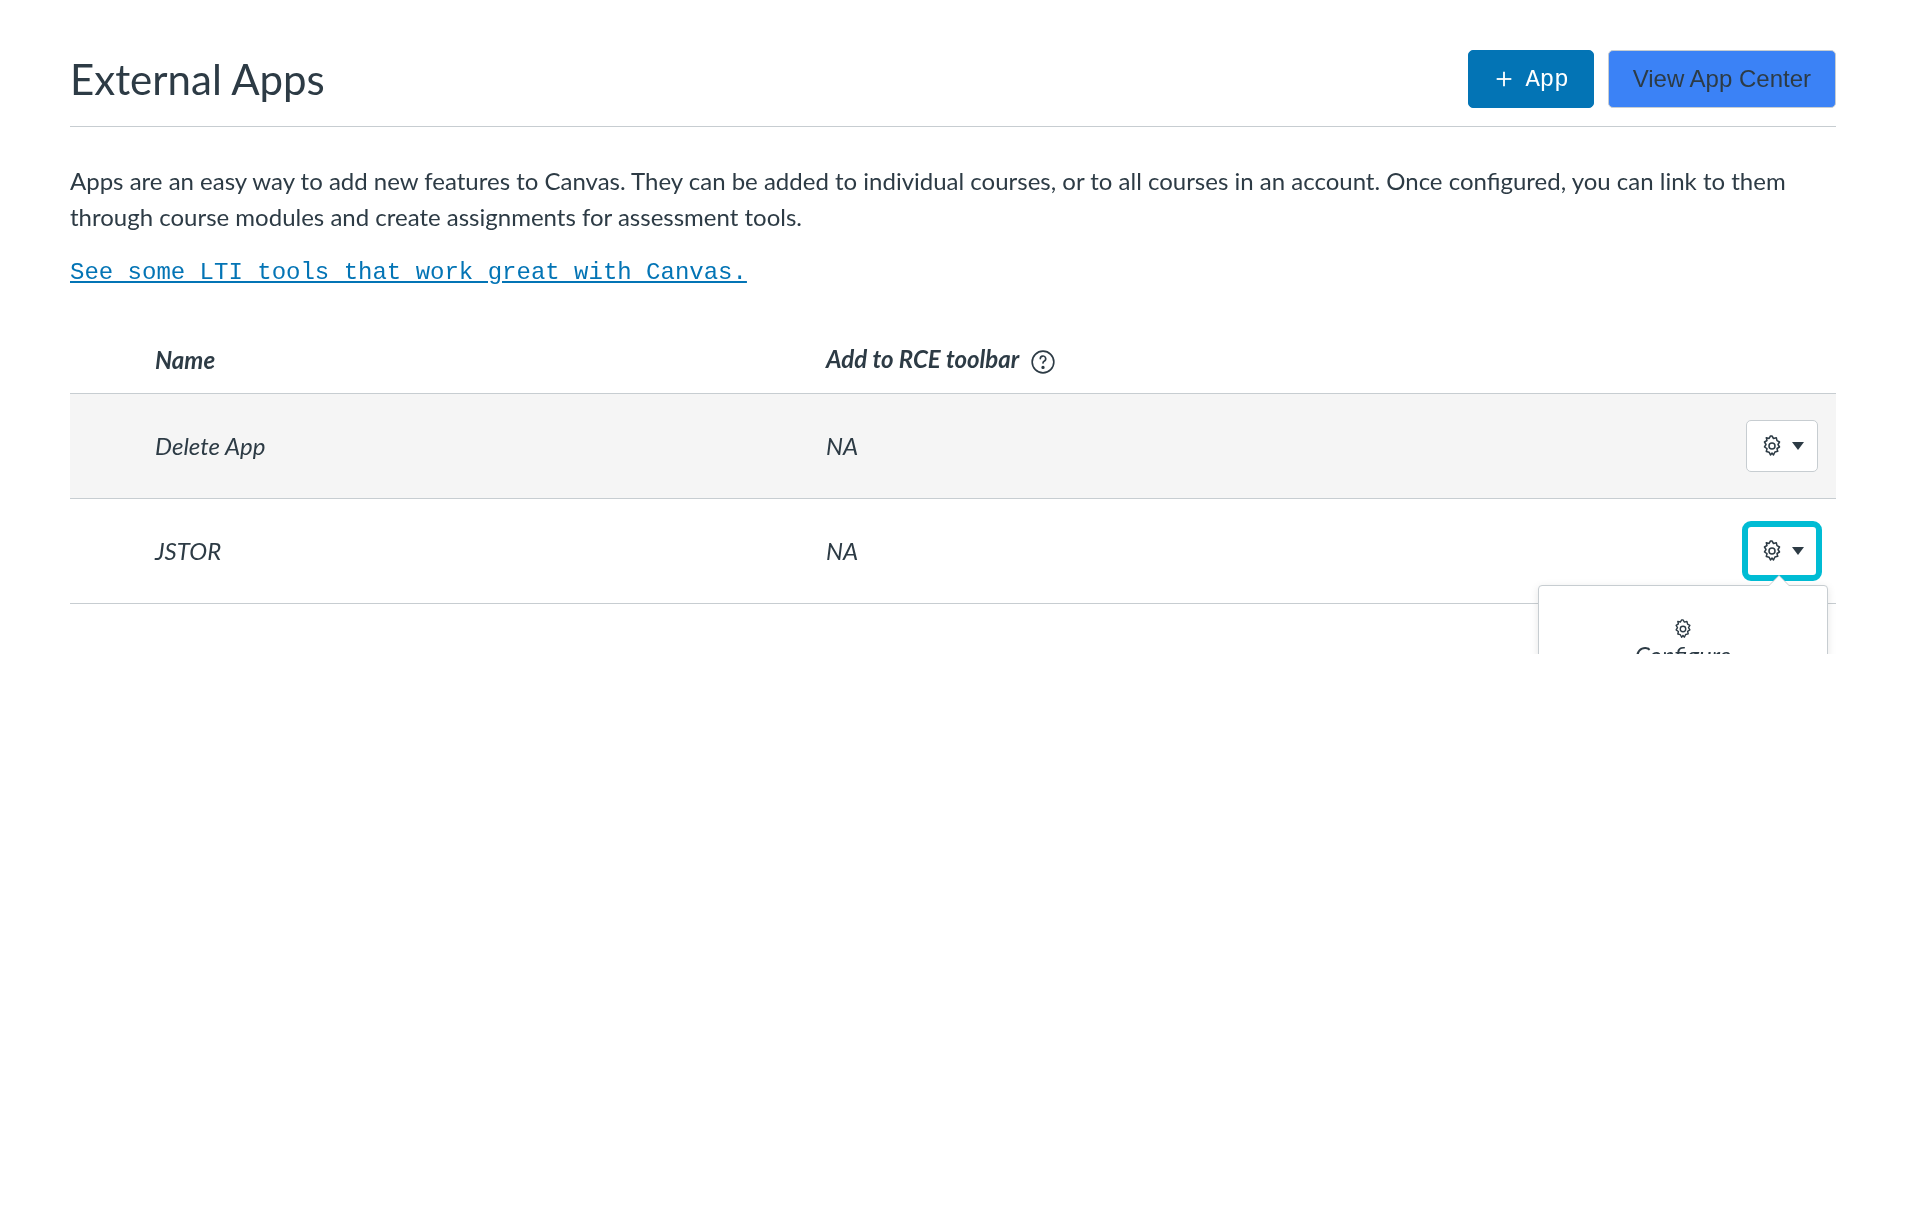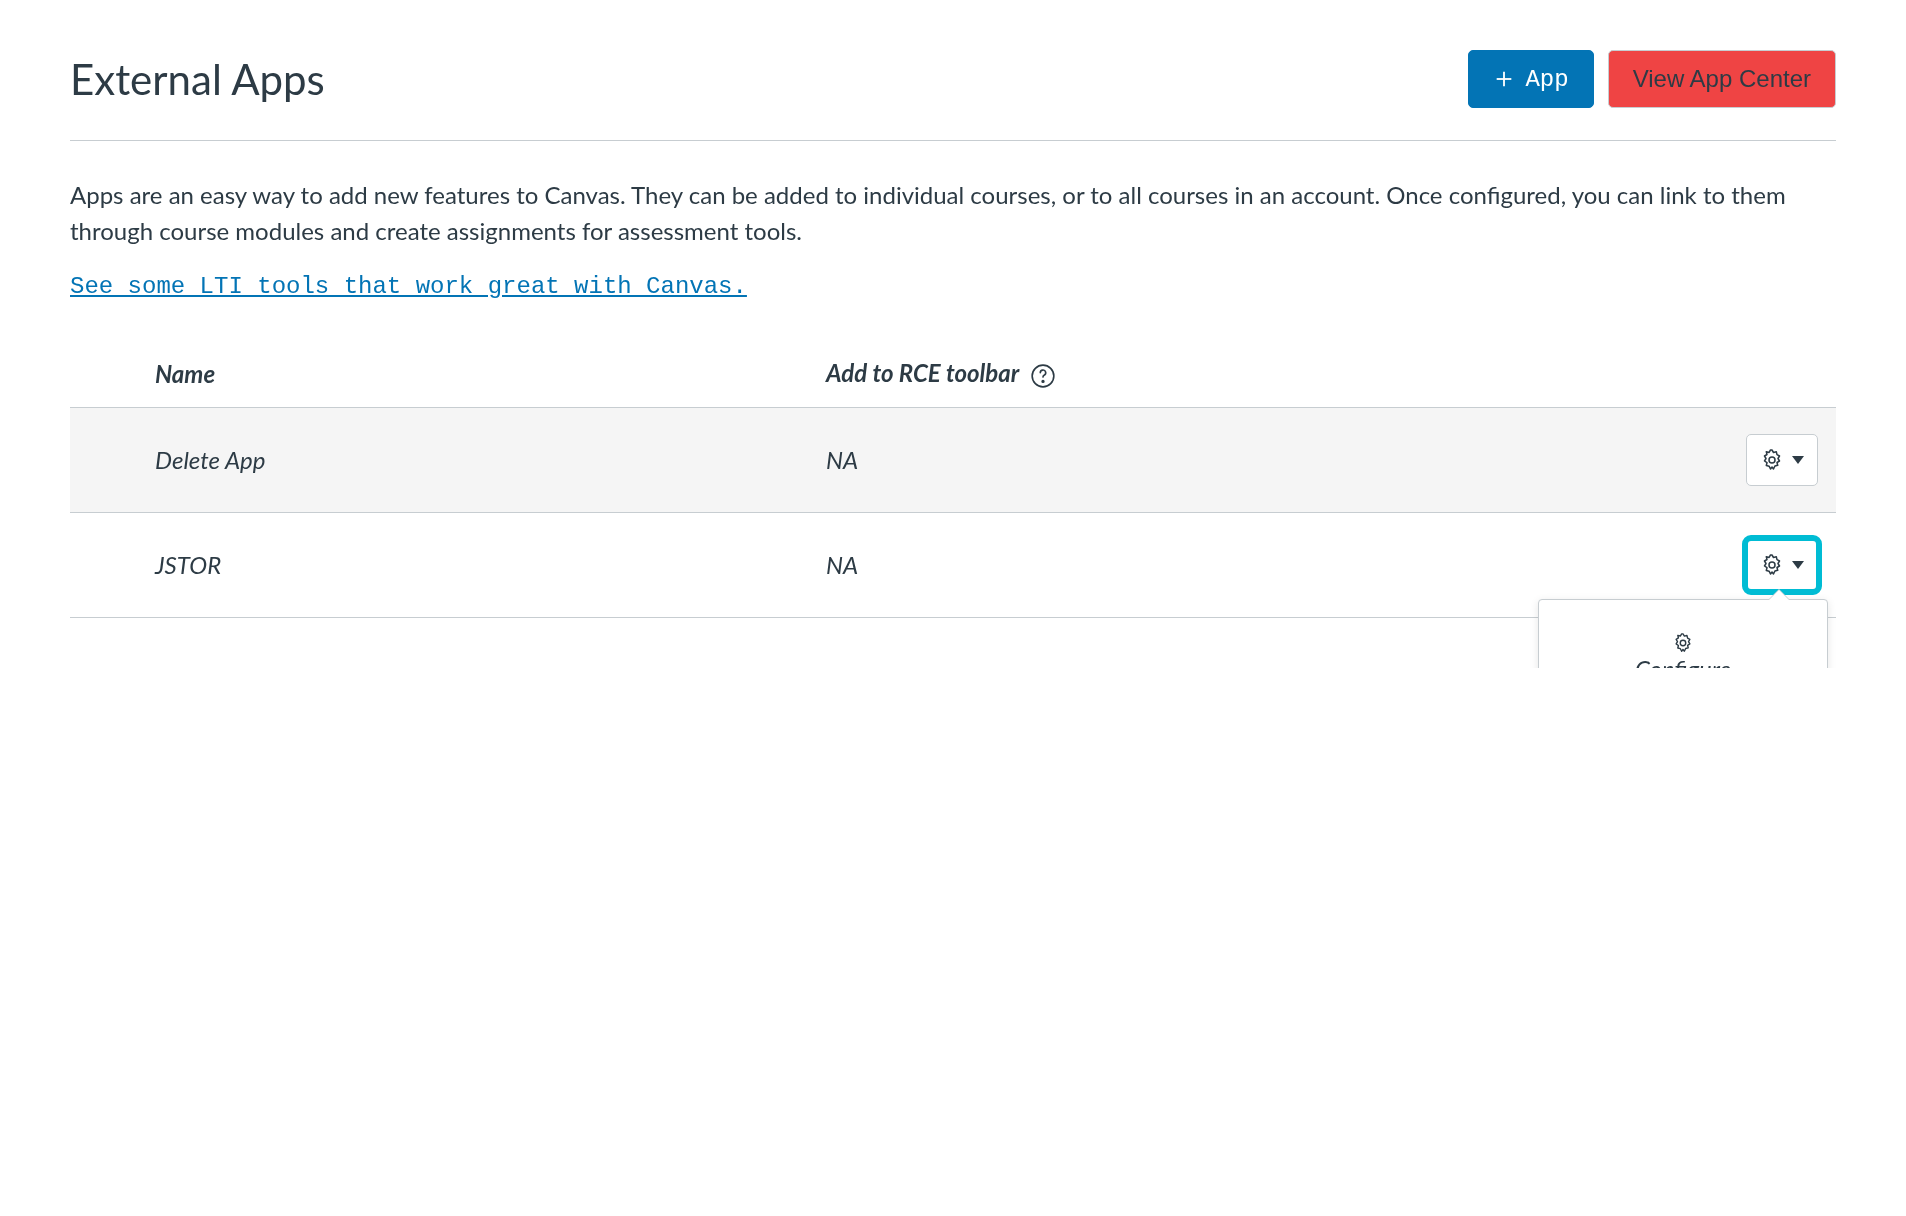--- a/index.html
+++ b/index.html
@@ -10,42 +10,42 @@
     body {
       font-family: "Lato", "Helvetica Neue", Helvetica, Arial, sans-serif;
       color: #2D3B45;
       background: #fff;
       padding: 50px 70px;
     }
     .header-row {
       display: flex;
       justify-content: space-between;
       align-items: center;
-      padding-bottom: 32px;
+      padding-bottom: 18px;
       border-bottom: 1px solid #C7CDD1;
     }
     .page-title {
       font-size: 42px;
       font-weight: 400;
       color: #2D3B45;
     }
     .header-buttons {
       display: flex;
       gap: 14px;
     }
     .btn {
       display: inline-flex;
       align-items: center;
       justify-content: center;
       padding: 14px 24px;
       font-size: 24px;
       border-radius: 5px;
       border: 1px solid #C7CDD1;
       cursor: pointer;
-      background: #ef4444;
+      background: #3b82f6;
       color: #2D3B45;
       gap: 10px;
     }
     .btn-primary {
       background: #0374B5;
       border-color: #0374B5;
       color: #fff;
       font-family: Liberation Mono, monospace;
     }
     .description {

